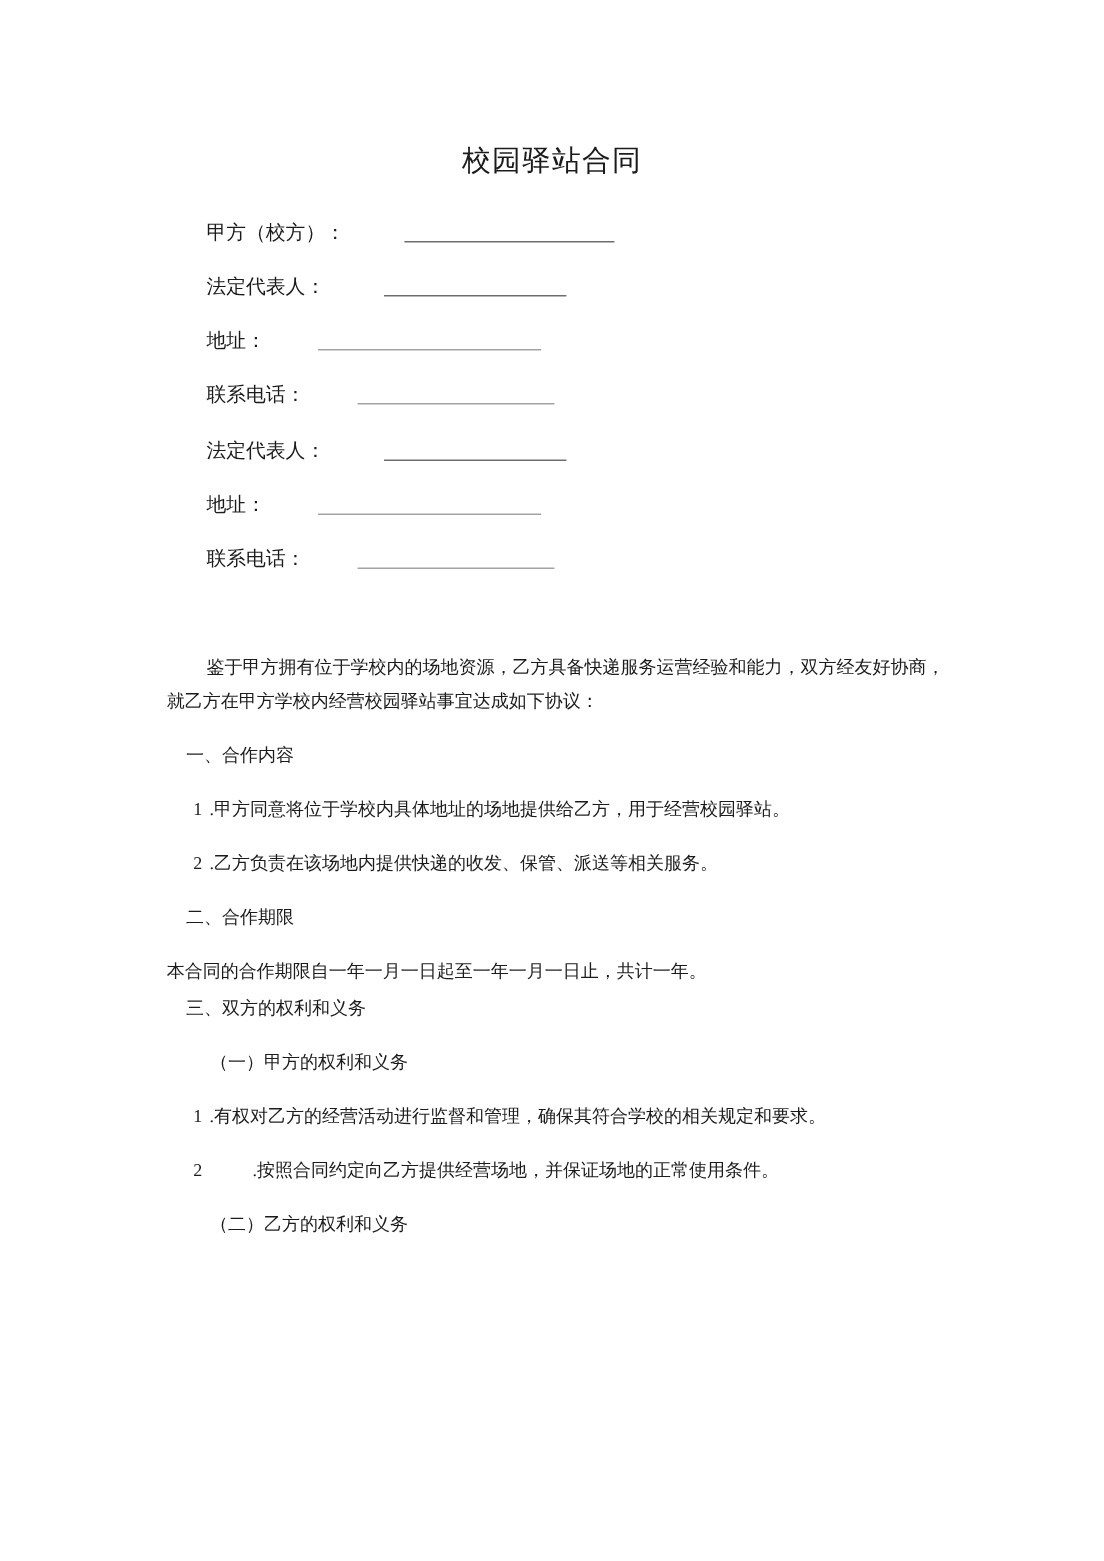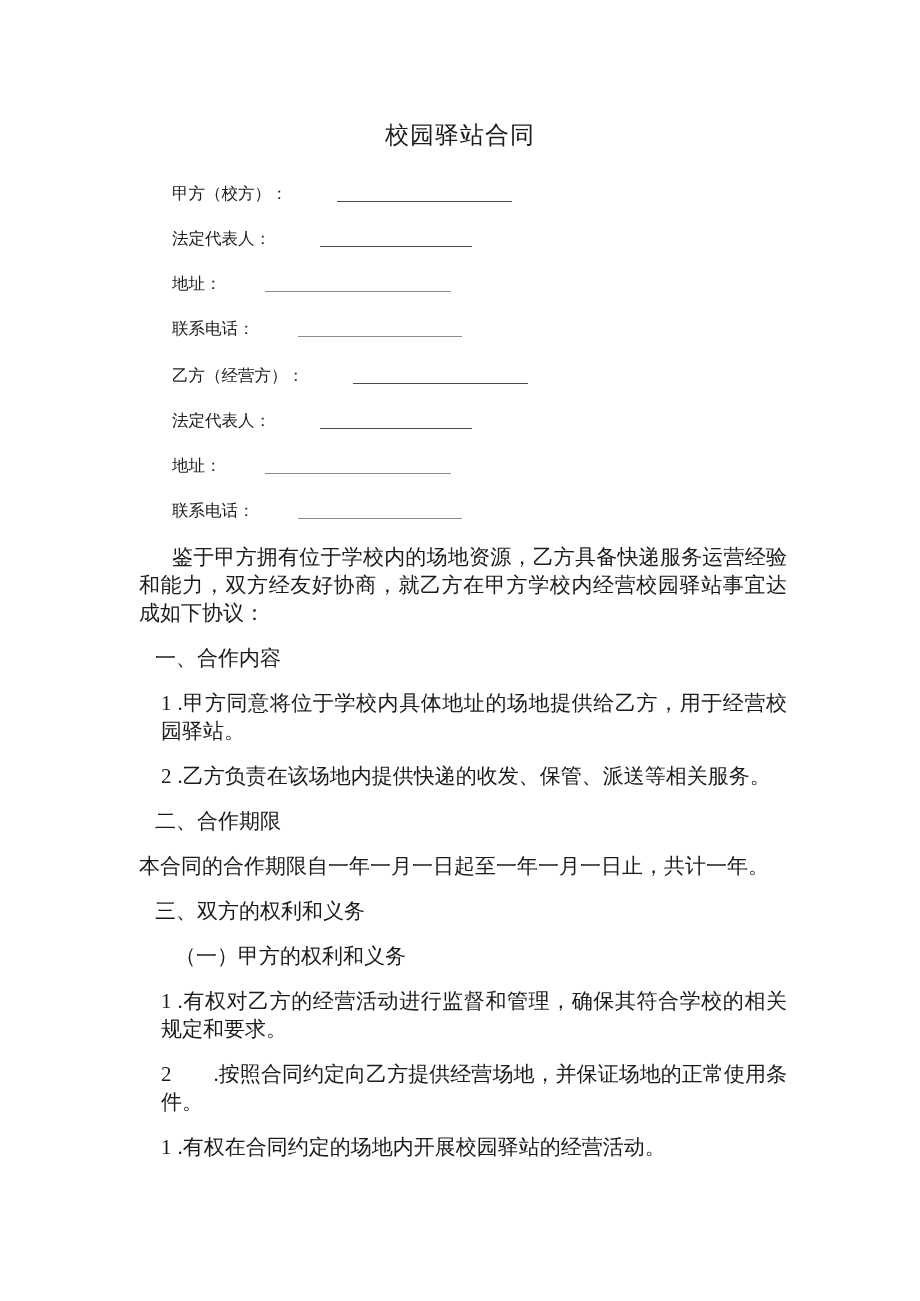--- a/index.html
+++ b/index.html
@@ -71,21 +71,21 @@
 
   
   .body-wrap {
     position: absolute;
     left: 139px;
     top: 543px;
     width: 648px;
   }
   p.para {
     margin: 0;
-    font-size: 21px;
+    font-size: 15px;
     line-height: 28px;
     color: #1b1b1b;
     text-align: justify;
     text-justify: inter-ideograph;
   }
   p.preamble {
     text-indent: 33px;
     margin-bottom: 17px;
   }
   p.section-head {
@@ -96,21 +96,21 @@
     margin-left: 36px;
     margin-bottom: 17px;
   }
   p.item {
     margin-left: 22px;
     margin-bottom: 17px;
     text-indent: 0;
   }
   p.flush {
     margin-left: 0;
-    margin-bottom: 17px;
+    margin-bottom: 3px;
   }
   p.last { margin-bottom: 0; }
 
   .num { letter-spacing: 0; }
   .num-gap-narrow::after {
     content: "";
     display: inline-block;
     width: 6px;
   }
   .num-gap-wide::after {
@@ -140,24 +140,20 @@
       <span class="field-rule light rule-w-186"></span>
     </div>
     <div class="field-row">
       <span class="field-label">联系电话：</span>
       <span class="field-rule light rule-w-164"></span>
     </div>
   </div>
 
   <div class="party-block party-b">
     <div class="field-row">
-      <span class="field-label">乙方（经营方）：</span>
-      <span class="field-rule rule-w-175 rule-gap-wide"></span>
-    </div>
-    <div class="field-row">
       <span class="field-label">法定代表人：</span>
       <span class="field-rule rule-w-152 rule-gap-wide"></span>
     </div>
     <div class="field-row">
       <span class="field-label">地址：</span>
       <span class="field-rule light rule-w-186"></span>
     </div>
     <div class="field-row">
       <span class="field-label">联系电话：</span>
       <span class="field-rule light rule-w-164"></span>
@@ -174,17 +170,17 @@
 
     <p class="para section-head">二、合作期限</p>
     <p class="para flush">本合同的合作期限自一年一月一日起至一年一月一日止，共计一年。</p>
 
     <p class="para section-head">三、双方的权利和义务</p>
 
     <p class="para sub-head">（一）甲方的权利和义务</p>
     <p class="para item"><span class="num num-gap-narrow">1</span><span>.有权对乙方的经营活动进行监督和管理，确保其符合学校的相关规定和要求。</span></p>
     <p class="para item"><span class="num num-gap-wide">2</span><span>.按照合同约定向乙方提供经营场地，并保证场地的正常使用条件。</span></p>
 
-    <p class="para item last"><span class="num num-gap-narrow">1</span><span>.有权在合同约定的场地内开展校园驿站的经营活动。</span></p>
+    <p class="para sub-head">（二）乙方的权利和义务</p>
 
   </div>
 
 </div>
 
 </body></html>

